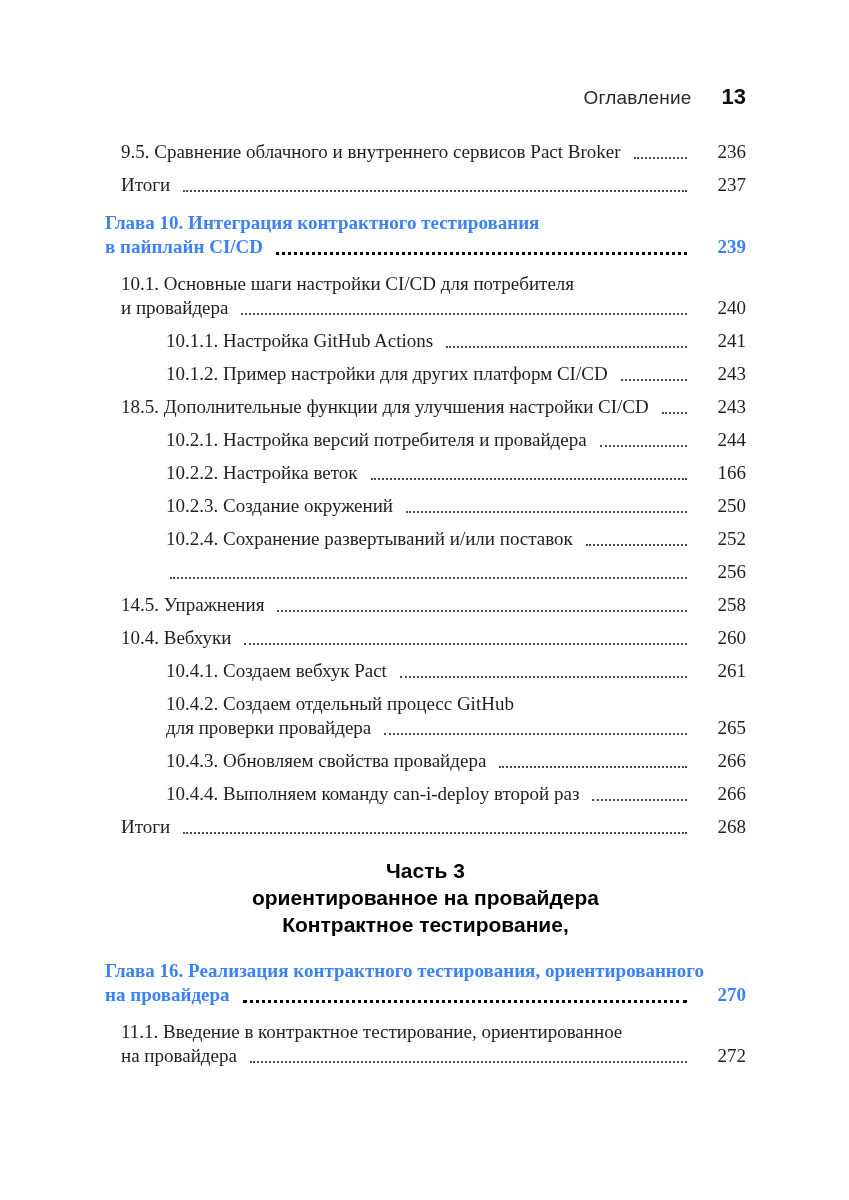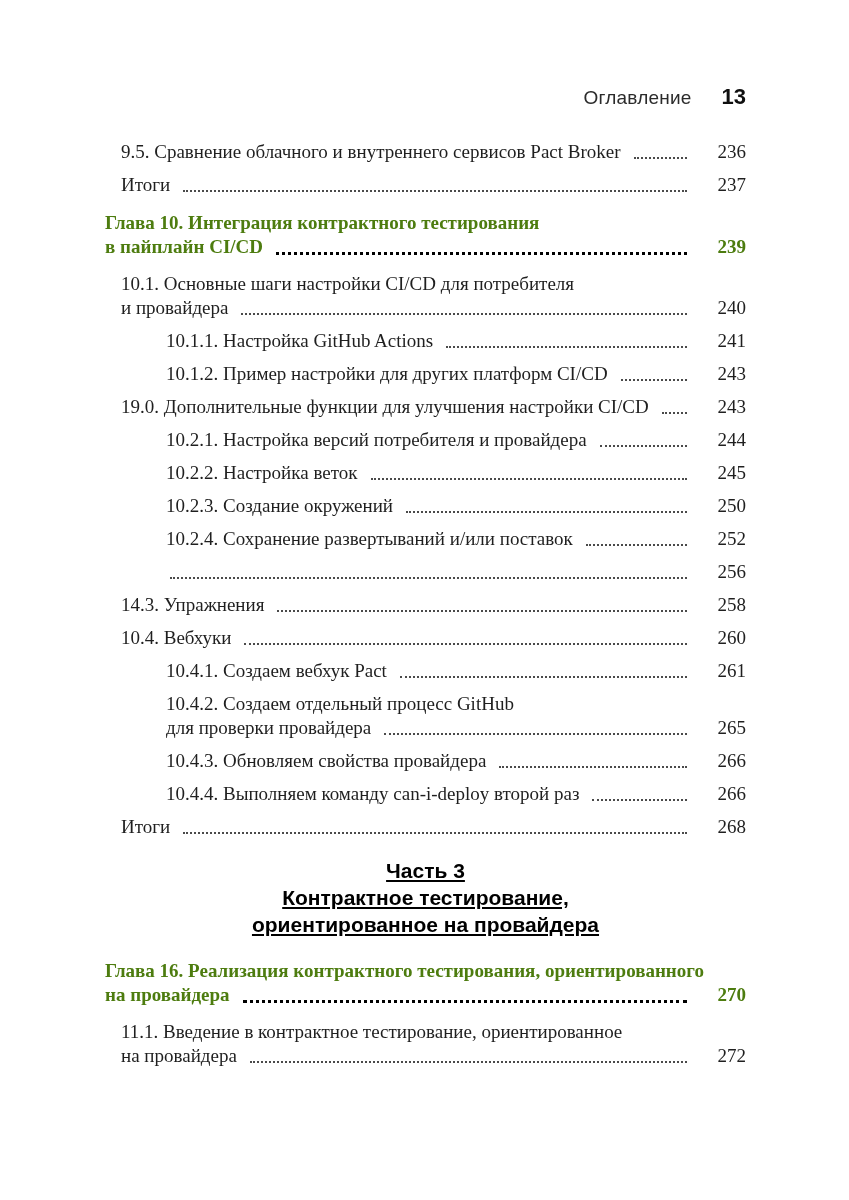--- a/index.html
+++ b/index.html
@@ -62,39 +62,38 @@
     border-bottom: 2px dotted #4a4a4a;
     align-self: flex-end;
     margin: 0 2px 5px 4px;
     min-width: 12px;
   }
   .entry.section    { padding-left: 16px; }
   .entry.subsection { padding-left: 61px; }
   .entry.chapter {
     padding-left: 0;
     font-weight: bold;
-    color: #4d7c0f;
+    color: #3b82f6;
     margin-top: 14px;
     margin-bottom: 13px;
   }
   .entry.chapter .dots {
     border-bottom: 3px dotted #000000;
     margin-bottom: 4px;
   }
   .entry.part {
     padding-left: 0;
     font-family: "Liberation Sans", sans-serif;
     font-weight: bold;
     font-size: 21px;
     line-height: 27px;
     text-align: center;
     color: #000000;
     margin-top: 18px;
     margin-bottom: 21px;
-    text-decoration: underline;
   }
 </style>
 </head>
 <body>
 
 <div class="page">
   <div class="running-header">
     <span class="rh-title">Оглавление</span>
     <span class="rh-pagenum">13</span>
   </div>
@@ -138,37 +137,37 @@
       </div>
       <div class="entry subsection">
         <div class="row">
           <span class="text">10.1.2. Пример настройки для других платформ CI/CD</span>
           <span class="dots"></span>
           <span class="pg">243</span>
         </div>
       </div>
       <div class="entry section">
         <div class="row">
-          <span class="text">19.0. Дополнительные функции для улучшения настройки CI/CD</span>
+          <span class="text">18.5. Дополнительные функции для улучшения настройки CI/CD</span>
           <span class="dots"></span>
           <span class="pg">243</span>
         </div>
       </div>
       <div class="entry subsection">
         <div class="row">
           <span class="text">10.2.1. Настройка версий потребителя и провайдера</span>
           <span class="dots"></span>
           <span class="pg">244</span>
         </div>
       </div>
       <div class="entry subsection">
         <div class="row">
           <span class="text">10.2.2. Настройка веток</span>
           <span class="dots"></span>
-          <span class="pg">245</span>
+          <span class="pg">166</span>
         </div>
       </div>
       <div class="entry subsection">
         <div class="row">
           <span class="text">10.2.3. Создание окружений</span>
           <span class="dots"></span>
           <span class="pg">250</span>
         </div>
       </div>
       <div class="entry subsection">
@@ -179,21 +178,21 @@
         </div>
       </div>
       <div class="entry subsection">
         <div class="row">
           <span class="dots"></span>
           <span class="pg">256</span>
         </div>
       </div>
       <div class="entry section">
         <div class="row">
-          <span class="text">14.3. Упражнения</span>
+          <span class="text">14.5. Упражнения</span>
           <span class="dots"></span>
           <span class="pg">258</span>
         </div>
       </div>
       <div class="entry section">
         <div class="row">
           <span class="text">10.4. Вебхуки</span>
           <span class="dots"></span>
           <span class="pg">260</span>
         </div>
@@ -229,22 +228,22 @@
       </div>
       <div class="entry section">
         <div class="row">
           <span class="text">Итоги</span>
           <span class="dots"></span>
           <span class="pg">268</span>
         </div>
       </div>
       <div class="entry part">
         <div class="line">Часть 3</div>
+        <div class="line">ориентированное на провайдера</div>
         <div class="line">Контрактное тестирование,</div>
-        <div class="line">ориентированное на провайдера</div>
       </div>
       <div class="entry chapter">
         <div class="line">Глава 16. Реализация контрактного тестирования, ориентированного</div>
         <div class="row">
           <span class="text">на провайдера </span>
           <span class="dots"></span>
           <span class="pg">270</span>
         </div>
       </div>
       <div class="entry section">

